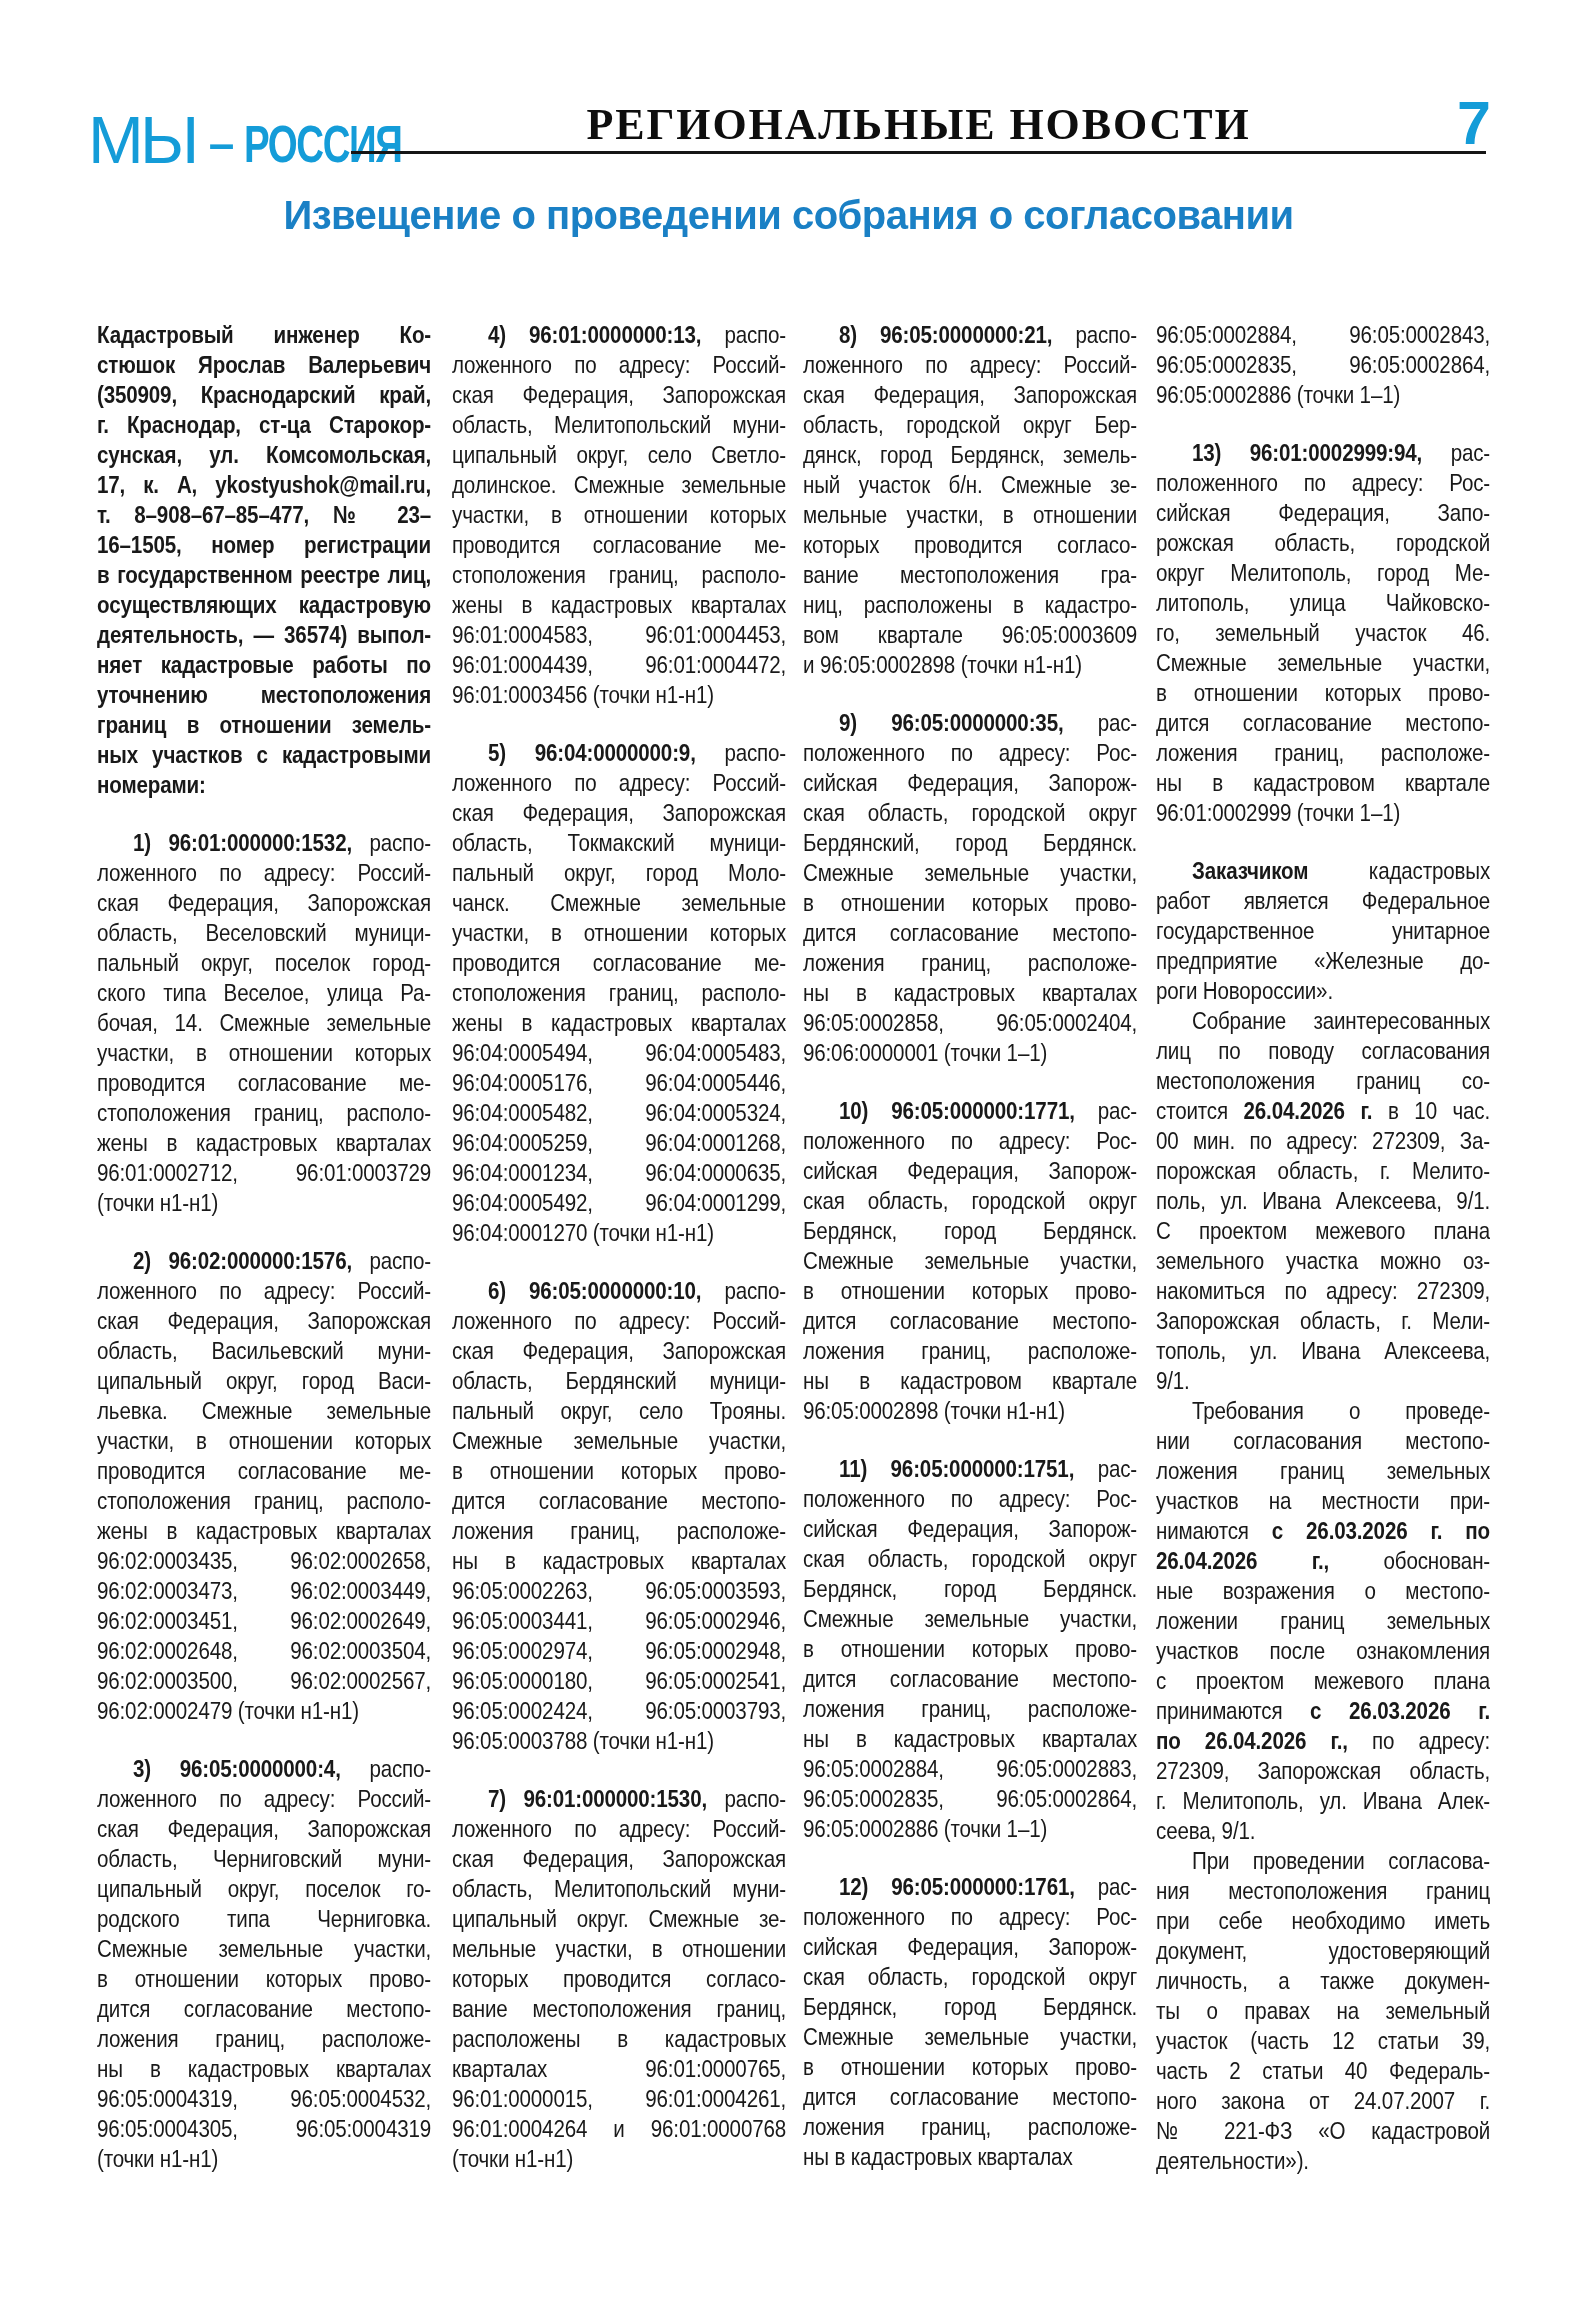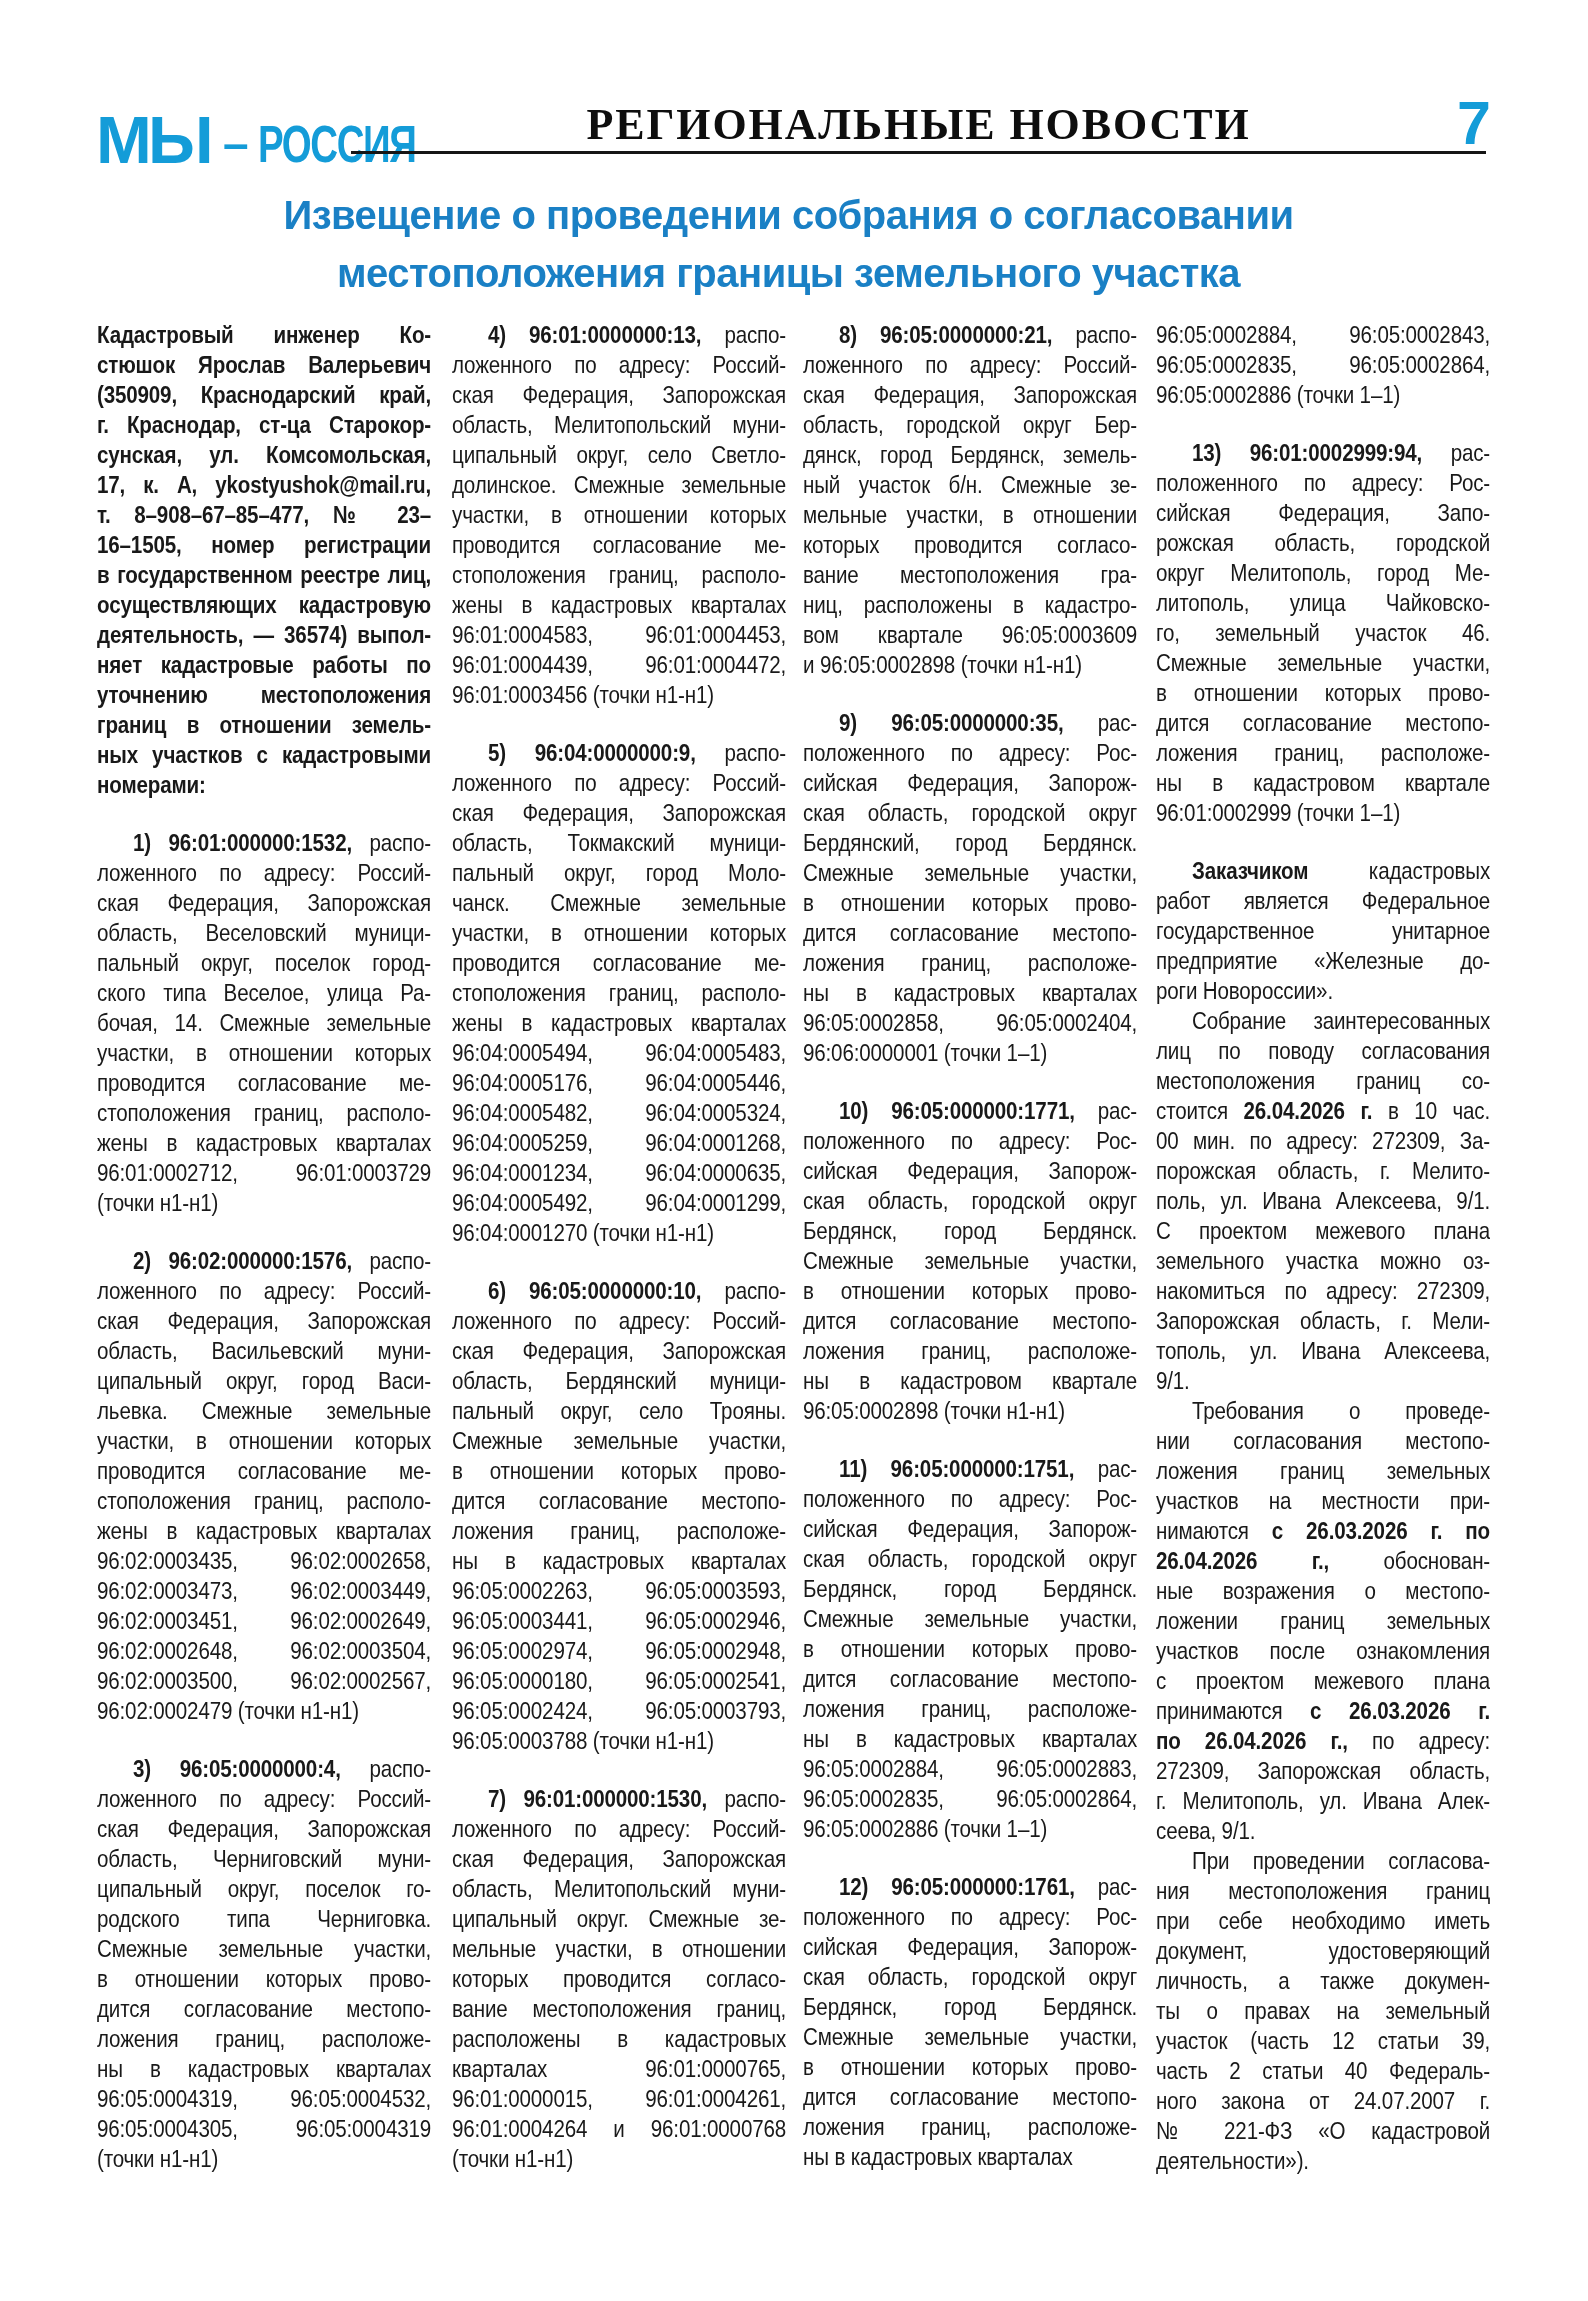--- a/index.html
+++ b/index.html
@@ -9,21 +9,21 @@
     background:#ffffff;
     font-family:"Liberation Sans","DejaVu Sans",sans-serif;
     overflow:hidden;
   }
   
   .masthead-logo{
     position:absolute;left:88px;top:104px;height:65px;
     display:flex;align-items:flex-end;
     color:#149cd8;white-space:nowrap;
   }
-  .logo-we{font-size:67px;line-height:59px;font-weight:700;letter-spacing:-3.7px;margin-left:8px;}
+  .logo-we{font-size:67px;line-height:59px;font-weight:400;letter-spacing:-3.7px;}
   .logo-dash{font-size:46px;line-height:48px;font-weight:800;margin:0 9.3px 1.9px 13px;}
   .logo-russia{
     font-size:52px;line-height:48px;font-weight:700;letter-spacing:-1.9px;
     transform:scaleX(0.74);transform-origin:left bottom;margin-bottom:0.9px;
   }
   .section-head{
     position:absolute;left:351px;top:102px;width:1135px;
     text-align:center;
     font-family:"Liberation Serif","DejaVu Serif",serif;
     font-weight:700;font-size:44px;line-height:46px;letter-spacing:1.9px;
@@ -78,21 +78,20 @@
     <span class="logo-dash">–</span>
     <span class="logo-russia">РОССИЯ</span>
   </div>
 
   <div class="section-head">РЕГИОНАЛЬНЫЕ НОВОСТИ</div>
   <div class="head-rule"></div>
   <div class="page-number">7</div>
 
   <div class="article-title">
     <div>Извещение о проведении собрания о согласовании</div>
-    <div>местоположения границы земельного участка</div>
   </div>
 
   <div class="cols">
     <section class="col col-1">
         <div class="block allbold">
           <div class="line jl"><span>Кадастровый инженер Ко-</span></div>
           <div class="line jl"><span>стюшок Ярослав Валерьевич</span></div>
           <div class="line jl"><span>(350909, Краснодарский край,</span></div>
           <div class="line jl"><span>г. Краснодар, ст-ца Старокор-</span></div>
           <div class="line jl"><span>сунская, ул. Комсомольская,</span></div>

